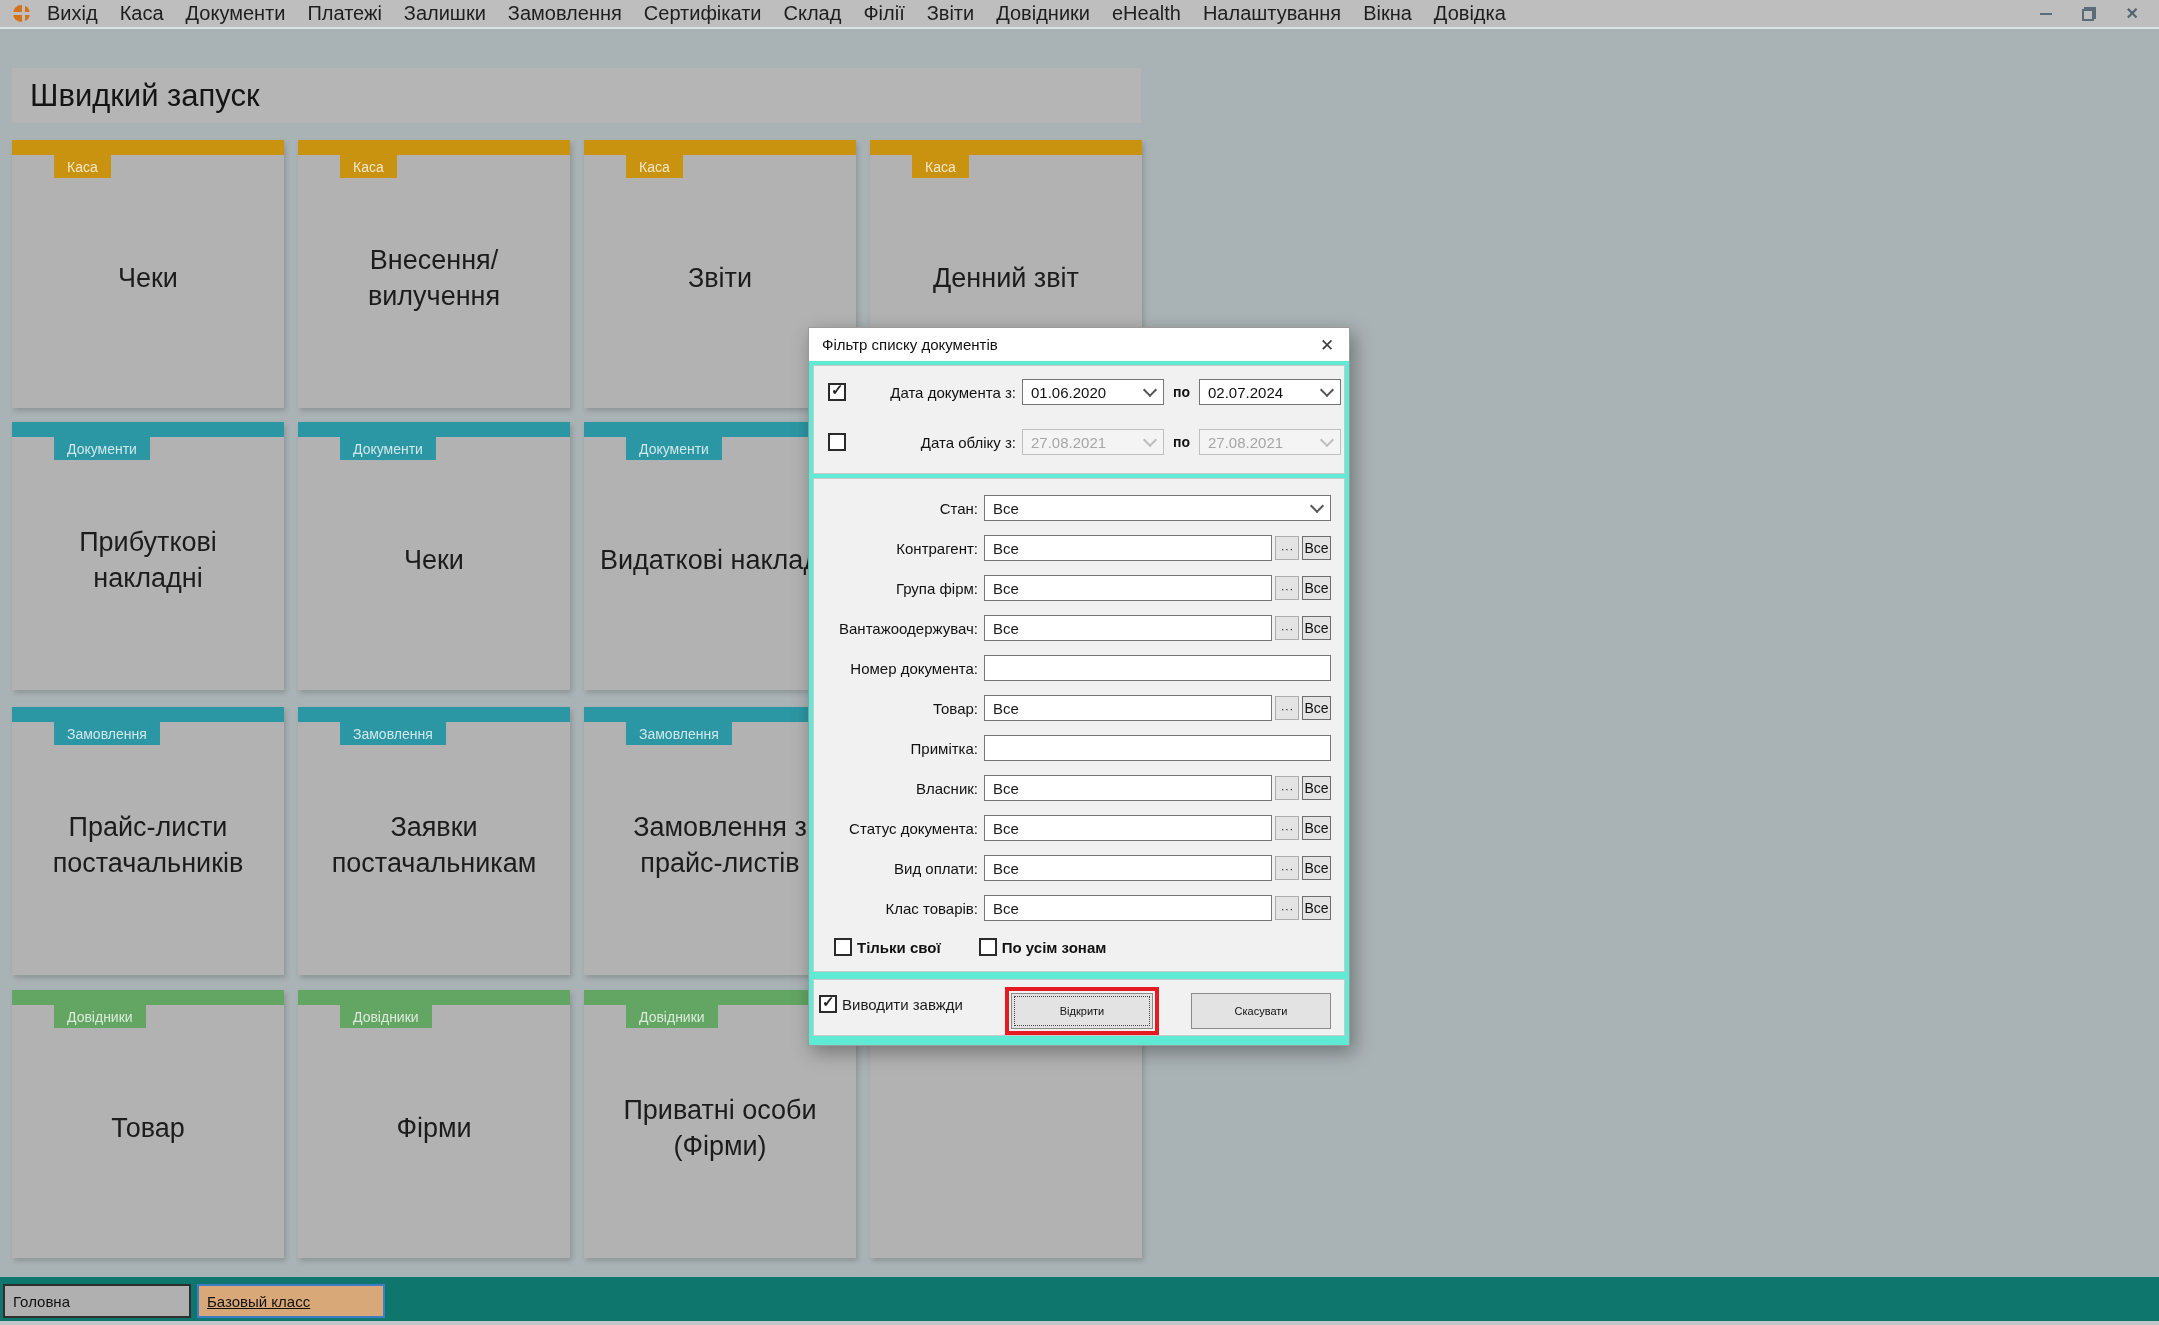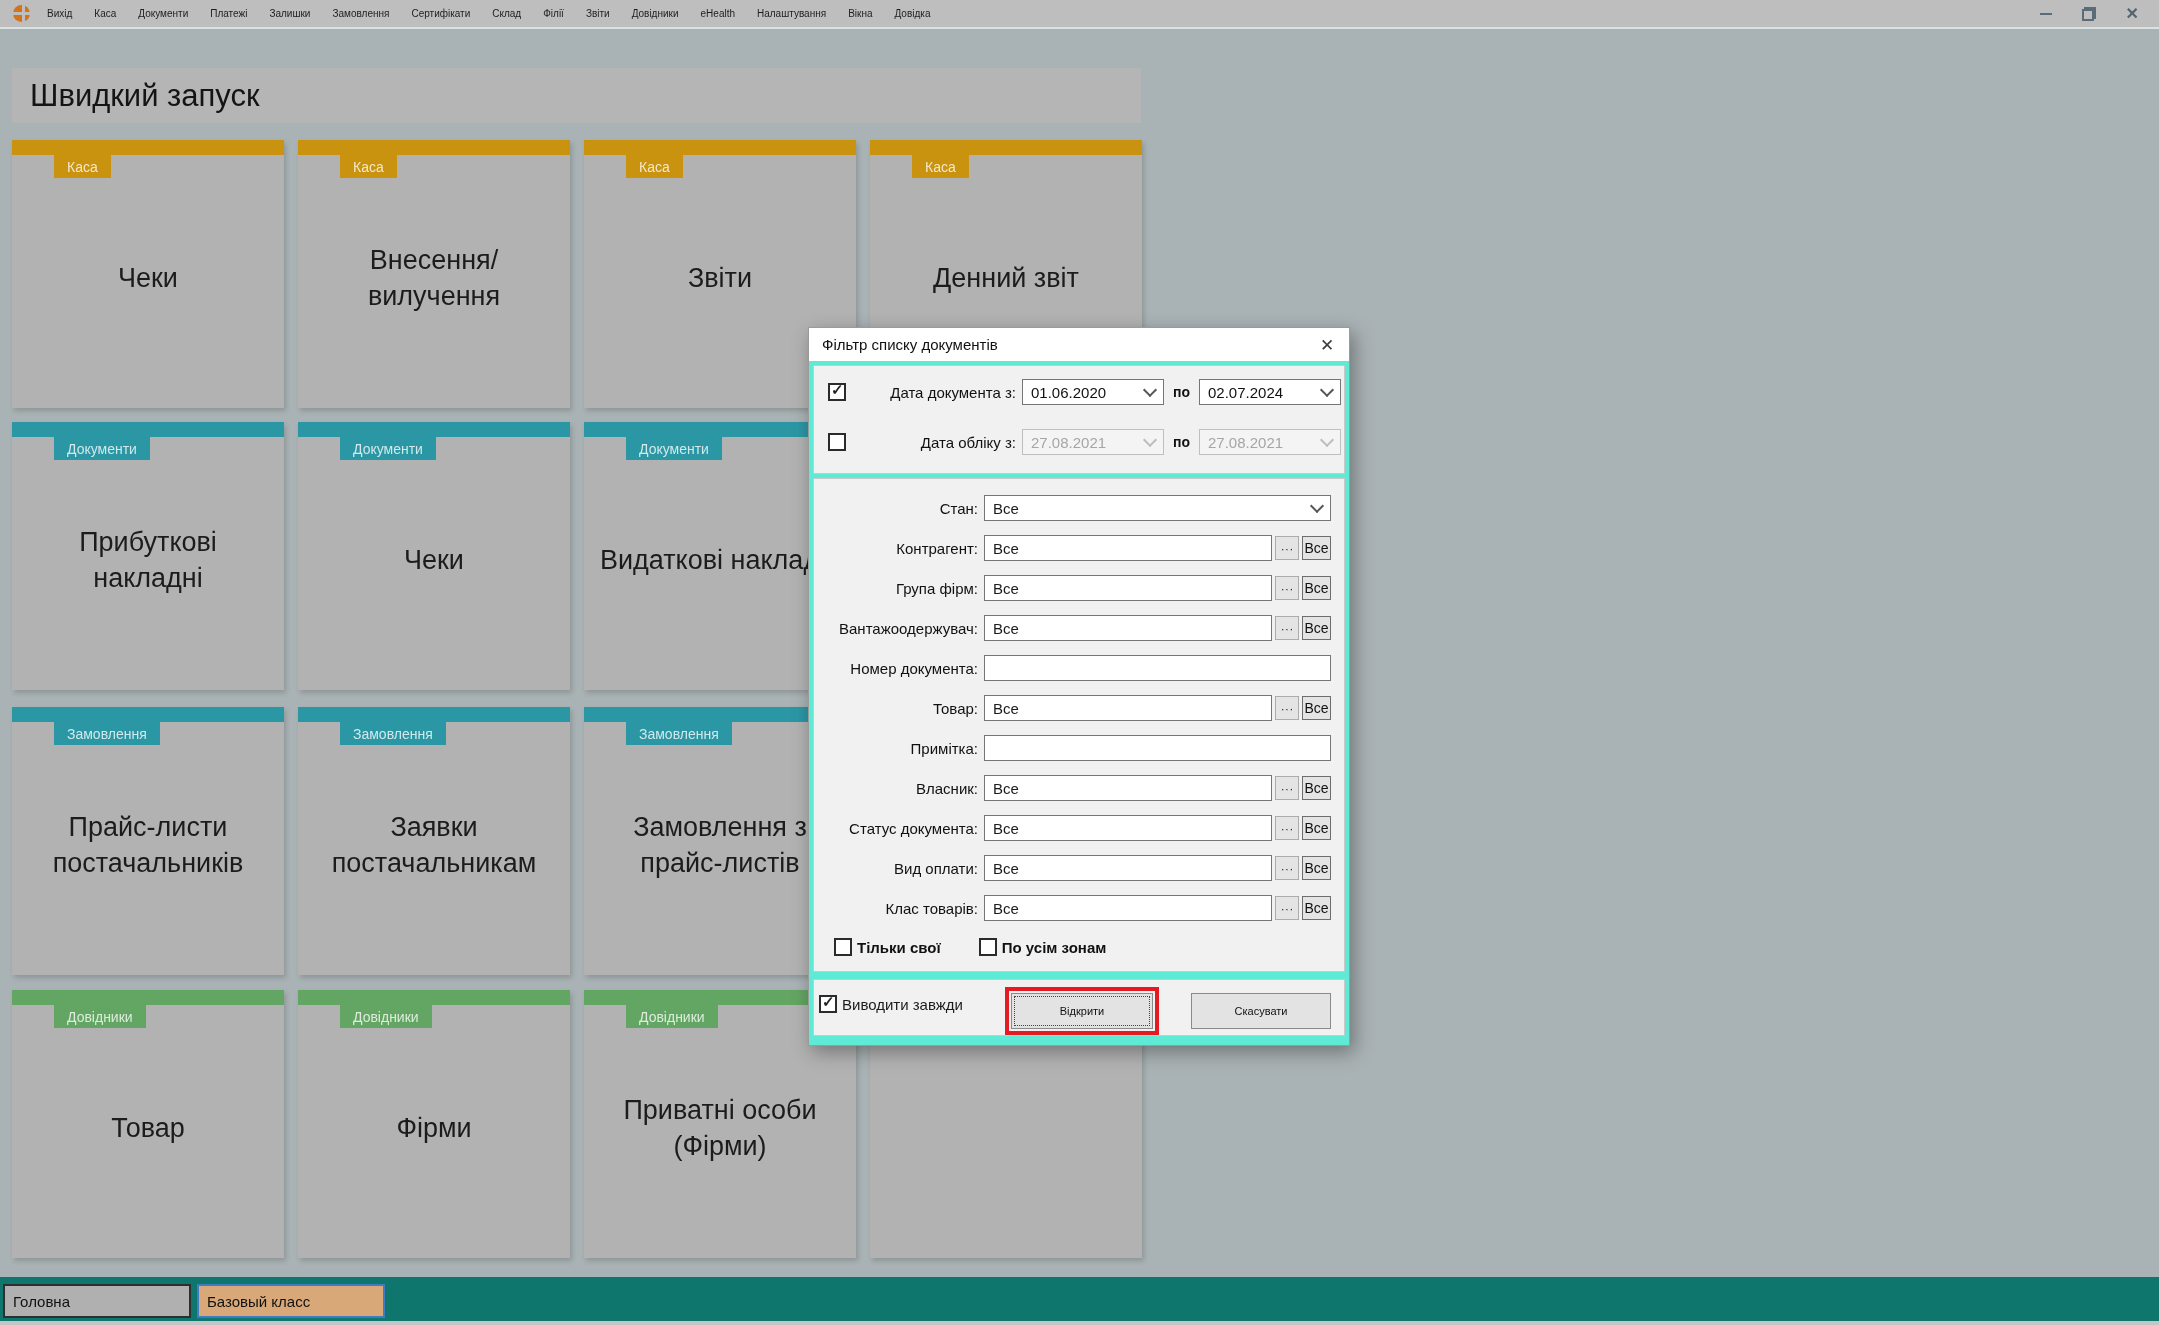--- a/index.html
+++ b/index.html
@@ -6,21 +6,21 @@
   .screen{position:relative;width:2159px;height:1325px;background:#A9B2B4;overflow:hidden;
           font-family:"Liberation Sans", sans-serif;color:#1b1b1b;}
 
   
   .menubar{position:absolute;top:0;left:0;right:0;height:27px;background:#BEBEBE;
            border-bottom:2px solid #D9E3E3;display:flex;align-items:center;}
   .app-icon{width:17px;height:17px;border-radius:50%;background:#D4731C;position:relative;
             margin:0 6px 0 13px;flex:none;}
   .app-icon::before{content:"";position:absolute;left:9px;top:-1px;width:3px;height:19px;background:#BEBEBE;}
   .app-icon::after{content:"";position:absolute;top:7px;left:-1px;width:19px;height:3px;background:#BEBEBE;}
-  .menu-item{padding:0 11px;font-size:10px;color:#1e1e1e;white-space:nowrap;cursor:default;}
+  .menu-item{padding:0 11px;font-size:20px;color:#1e1e1e;white-space:nowrap;cursor:default;}
   .win-controls{margin-left:auto;display:flex;align-items:center;gap:30px;margin-right:20px;}
   .glyph-min{width:12px;height:2px;background:#5B6C79;}
   .glyph-restore{width:14px;height:14px;position:relative;}
   .glyph-restore::before{content:"";position:absolute;top:0;right:0;width:8px;height:8px;border:2px solid #5B6C79;}
   .glyph-restore::after{content:"";position:absolute;bottom:0;left:0;width:8px;height:8px;border:2px solid #5B6C79;background:#BEBEBE;}
   .glyph-close{font-size:16px;color:#53656F;font-weight:bold;line-height:1;}
 
   
   .ql-title{position:absolute;left:12px;top:68px;width:1129px;height:55px;background:#B5B5B5;
             display:flex;align-items:center;padding-left:18px;box-sizing:border-box;
@@ -87,21 +87,21 @@
   .red-wrap{position:absolute;left:191px;top:7px;border:4px solid #E51B24;padding:2px;}
   .open-btn{width:142px;height:36px;outline:1px dotted #444;outline-offset:-4px;}
   .cancel-btn{position:absolute;left:377px;top:13px;width:140px;height:36px;}
 
   
   .statusbar{position:absolute;left:0;bottom:0;width:100%;height:48px;background:#0f766e;
              border-bottom:4px solid #C2C6C6;box-sizing:border-box;}
   .tab{position:absolute;top:7px;height:34px;box-sizing:border-box;display:flex;align-items:center;
        padding-left:8px;font-size:15px;color:#111;}
   .tab1{left:3px;width:188px;background:#B0B0B0;border:2px solid #2E2E2E;}
-  .tab2{left:197px;width:188px;background:#D8A878;border:2px solid #3E7CC8;}
+  .tab2{left:197px;width:188px;background:#D8A878;border:2px solid #3E7CC8;text-decoration:underline;}
 </style>
 </head>
 <body>
 
 <div class="screen">
 
   <div class="menubar">
     <span class="app-icon"></span>
     <nav id="menu-items" style="display:flex;align-items:center;">
         <span class="menu-item">Вихід</span>

